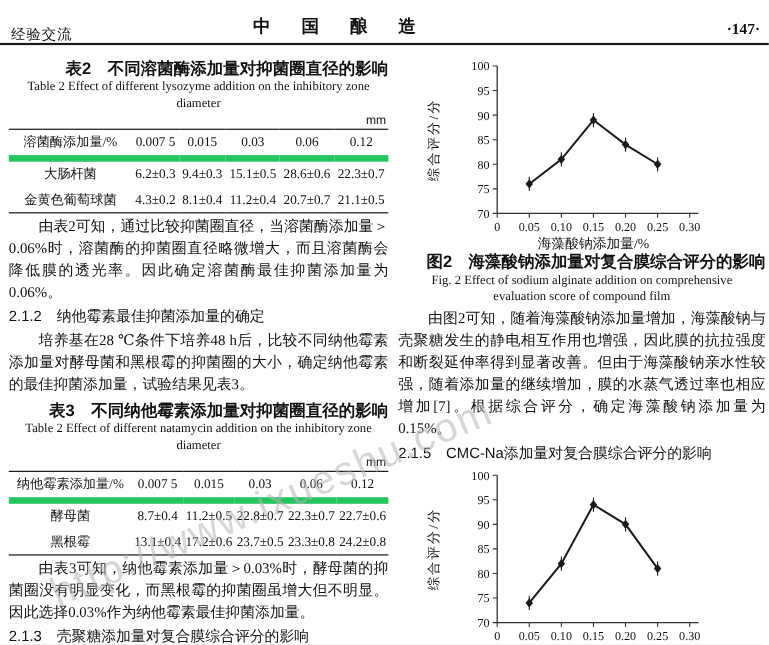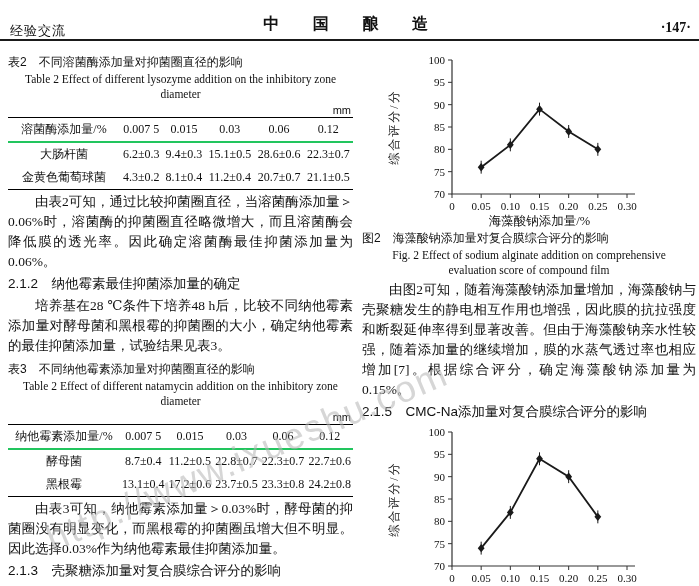--- a/index.html
+++ b/index.html
@@ -4,45 +4,45 @@
 <style>
   * { margin:0; padding:0; box-sizing:border-box; }
   html,body { background:#e8e8e8; }
   #page {
     position:relative; width:699px; height:586px; background:#ffffff;
     overflow:hidden; color:#111;
     font-family:"Liberation Serif","DejaVu Serif",serif;
   }
   
   .hdr-left  { position:absolute; left:10px; top:22px; font-size:13px; letter-spacing:1px; }
-  .hdr-center{ position:absolute; left:180px; top:14px; width:260px; text-align:right;
+  .hdr-center{ position:absolute; left:180px; top:14px; width:260px; text-align:center;
                font-weight:bold; font-size:16px; letter-spacing:12px;
-               font-family:Liberation Mono, monospace; }
+               font-family:Liberation Serif, serif; }
   .hdr-right { position:absolute; right:62px; top:5px; width:185px; text-align:center;
                font-size:12px; line-height:16px; }
   .hdr-page  { position:absolute; right:8px; top:20px; font-size:14px; font-weight:bold;
                font-family:Liberation Serif, serif; }
   .hdr-rule  { position:absolute; left:0; right:0; top:39px; height:2px; background:#1a1a1a; }
 
   
   .col-left  { position:absolute; left:8px;  top:54px; width:345px; }
   .col-right { position:absolute; left:362px; top:50px; width:334px; }
 
   
-  .cap-zh { text-align:left; font-weight:normal; font-size:12px; line-height:17px;
+  .cap-zh { text-align:right; font-weight:bold; font-size:15px; line-height:17px;
             font-family:"Liberation Sans","DejaVu Sans",sans-serif; }
   .cap-en { text-align:center; font-size:11.5px; line-height:15px; margin:1px auto 0;
             width:96%; font-family:Liberation Serif, serif; }
   .unit   { text-align:right; font-size:11px; margin:2px 2px 1px 0;
             font-family:"Liberation Sans","DejaVu Sans",sans-serif; }
   table.three-line { width:100%; border-collapse:collapse; font-size:12px;
             border-top:1.5px solid #000; border-bottom:1.5px solid #000; }
   table.three-line th, table.three-line td { font-weight:normal; text-align:center;
             padding:3px 1px; white-space:nowrap; }
-  table.three-line thead tr { border-bottom:2px solid #22c55e;margin-top:28px; }
+  table.three-line thead tr { border-bottom:6px solid #22c55e;margin-top:28px; }
   table.three-line .c0 { width:112px; }
 
   
   .para { font-size:13.5px; line-height:20px; text-align:justify;
           text-indent:2em; margin-top:2px; }
   .heading { font-size:13.5px; line-height:20px; margin-top:2px;
           font-family:"Liberation Sans","DejaVu Sans",sans-serif; }
 
   
   svg.chart { display:block; margin:0 auto; }

